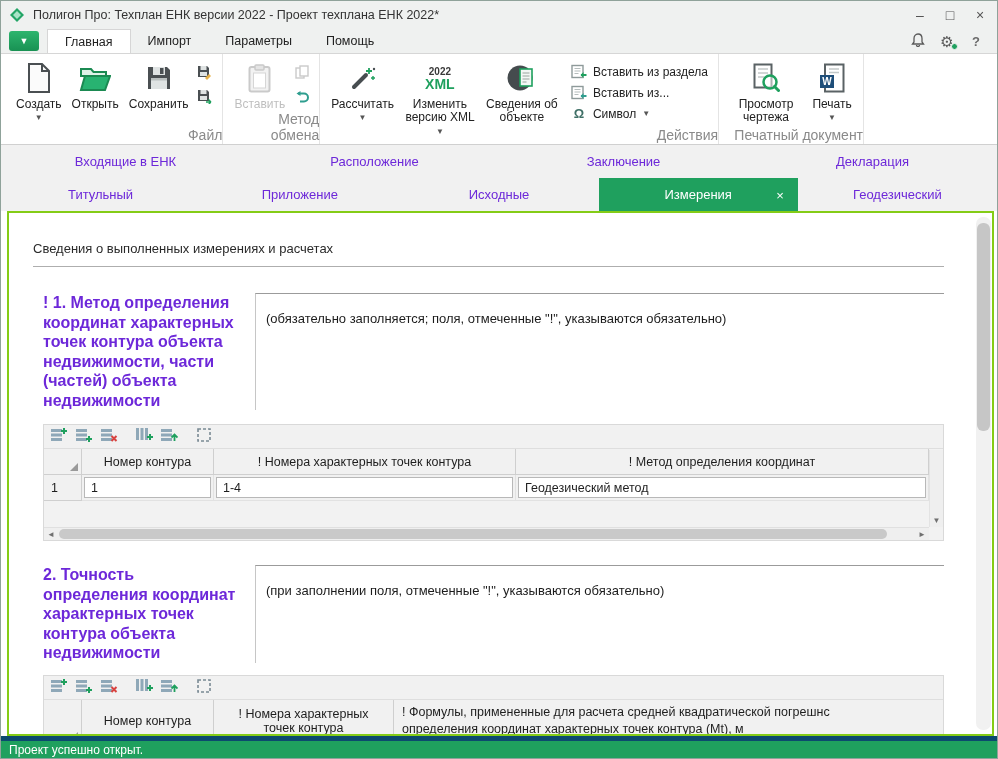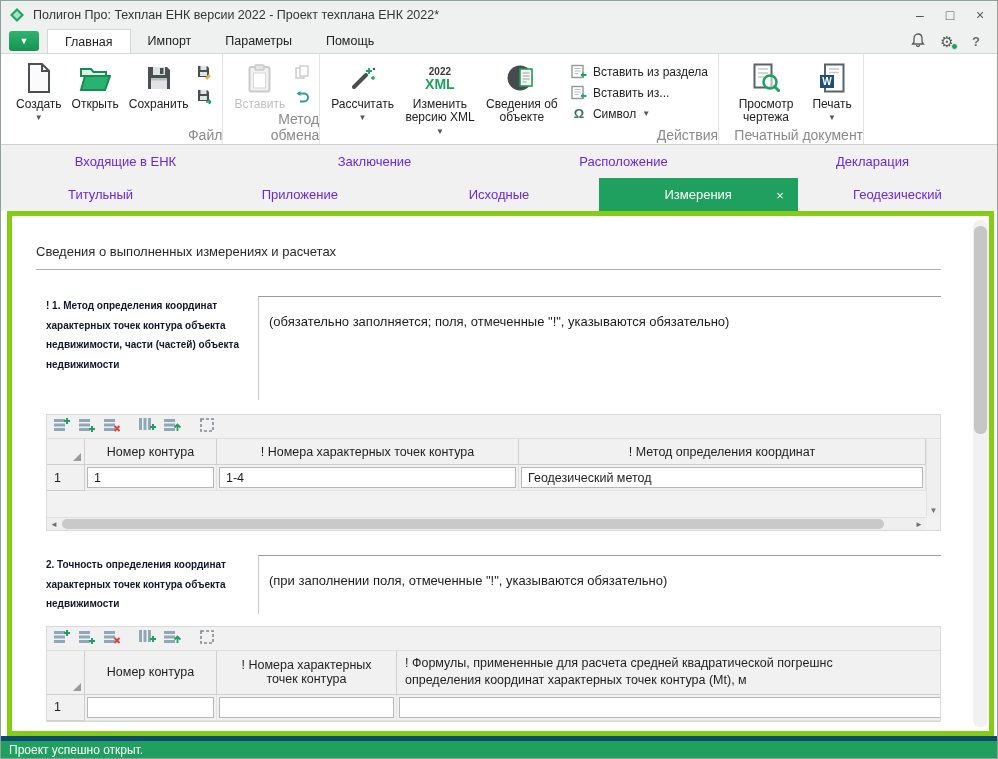--- a/index.html
+++ b/index.html
@@ -58,27 +58,27 @@
   
   .tabsarea { position:absolute; top:144px; left:0; right:0; height:66px; background:#f1f1f1; }
   .tabrow { display:flex; height:33px; align-items:stretch; }
   .stab { flex:1; display:flex; align-items:center; justify-content:center;
     font-size:13px; color:#6d28d9; position:relative; }
   .stab.active { background:#1fa05e; color:#fff; }
   .tabclose { position:absolute; right:14px; top:50%; transform:translateY(-50%);
     font-size:13px; color:#fff; }
   
   .content { position:absolute; top:210px; left:6px; right:3px; bottom:22px;
-    background:#fff; border:5px solid #84cc16; overflow:hidden; }
+    background:#fff; border:2px solid #84cc16; overflow:hidden; }
   .cinner { position:absolute; left:0; top:0; right:18px; bottom:0; padding:28px 0 0 18px; overflow:hidden; }
   .chead { font-size:13px; color:#2a2a2a; padding-bottom:10px; margin:0 30px 0 6px;
     border-bottom:1px solid #aeaeae; }
   .section { display:flex; align-items:stretch; margin:26px 30px 0 16px; }
-  .sec-label { width:212px; flex:none; font-weight:bold; font-size:10px;
-    line-height:19.5px; padding-right:14px; color:#0f172a; }
+  .sec-label { width:212px; flex:none; font-weight:bold; font-size:16px;
+    line-height:19.5px; padding-right:14px; color:#6d28d9; }
   .sec-field { flex:1; border-top:1px solid #9b9b9b; border-left:1px solid #c6c6c6;
     padding:17px 0 0 10px; font-size:13px; color:#1c1c1c; }
   .mh104 { min-height:104px; }
   
   .tablebox { position:relative; margin:14px 30px 0 16px; background:#f2f2f2;
     border:1px solid #d9d9d9; overflow:hidden; }
   .ttoolbar { display:flex; align-items:center; gap:3px; height:24px; padding:0 4px;
     background:#f1f1f1; border-bottom:1px solid #dedede; }
   .tbtn { width:22px; height:20px; display:flex; align-items:center; justify-content:center; }
   .tsep { width:7px; height:1px; }
@@ -342,22 +342,22 @@
       <span class="lbl">Печать</span>
       <span class="caret">▼</span>
     </div>
     <div class="glabel">Печатный документ</div>
   </div>
 </div>
 
 <div class="tabsarea">
   <div class="tabrow">
     <div class="stab">Входящие в ЕНК</div>
+    <div class="stab">Расположение</div>
     <div class="stab">Заключение</div>
-    <div class="stab">Расположение</div>
     <div class="stab">Декларация</div>
   </div>
   <div class="tabrow">
     <div class="stab">Титульный</div>
     <div class="stab">Приложение</div>
     <div class="stab">Исходные</div>
     <div class="stab active">
       <span>Измерения</span>
       <span class="tabclose">×</span>
     </div>

